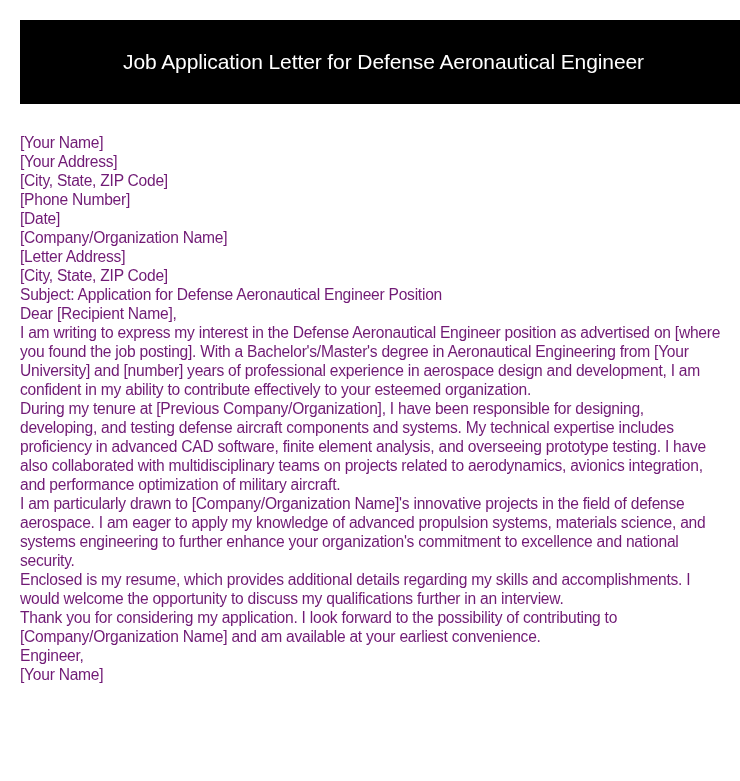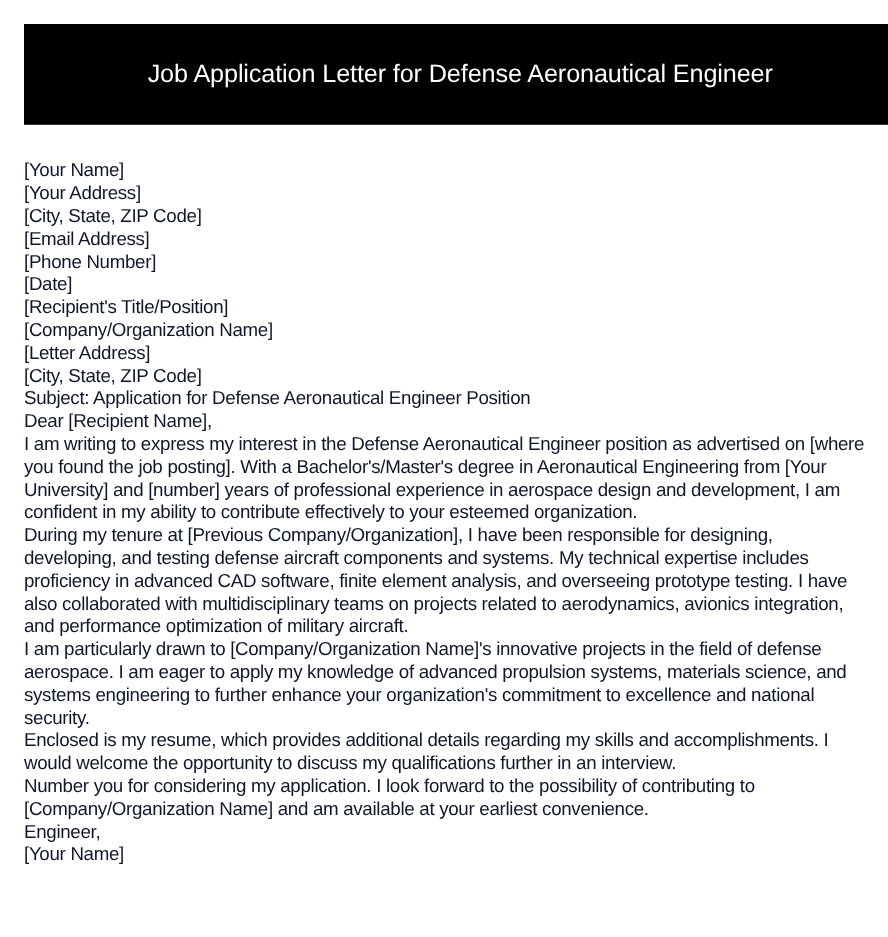--- a/index.html
+++ b/index.html
@@ -6,44 +6,42 @@
   body { width: 740px; height: 781px; overflow: hidden; position: relative; }
   .banner {
     position: absolute; left: 20px; top: 20px; width: 727px; height: 84px;
     background: #000000; color: #ffffff;
     display: flex; align-items: center; justify-content: center;
     font-family: "Liberation Sans", sans-serif; font-size: 21px; letter-spacing: -0.1px;
   }
   .letter {
     position: absolute; left: 20px; top: 133px; width: 702px;
     font-family: "Liberation Sans", sans-serif; font-size: 15.6px; line-height: 19px;
-    color: #0f172a; letter-spacing: -0.25px;
+    color: #701a75; letter-spacing: -0.25px;
   }
   .letter p { margin: 0; padding: 0; }
 </style>
 </head>
 <body>
 
 <div class="banner">
   <h1 style="margin:0;font-weight:normal;font-size:inherit;">Job Application Letter for Defense Aeronautical Engineer</h1>
 </div>
 
 <div class="letter">
   <p>[Your Name]</p>
   <p>[Your Address]</p>
   <p>[City, State, ZIP Code]</p>
-  <p>[Email Address]</p>
   <p>[Phone Number]</p>
   <p>[Date]</p>
-  <p>[Recipient's Title/Position]</p>
   <p>[Company/Organization Name]</p>
   <p>[Letter Address]</p>
   <p>[City, State, ZIP Code]</p>
   <p>Subject: Application for Defense Aeronautical Engineer Position</p>
   <p>Dear [Recipient Name],</p>
   <p>I am writing to express my interest in the Defense Aeronautical Engineer position as advertised on [where you found the job posting]. With a Bachelor's/Master's degree in Aeronautical Engineering from [Your University] and [number] years of professional experience in aerospace design and development, I am confident in my ability to contribute effectively to your esteemed organization.</p>
   <p>During my tenure at [Previous Company/Organization], I have been responsible for designing, developing, and testing defense aircraft components and systems. My technical expertise includes proficiency in advanced CAD software, finite element analysis, and overseeing prototype testing. I have also collaborated with multidisciplinary teams on projects related to aerodynamics, avionics integration, and performance optimization of military aircraft.</p>
   <p>I am particularly drawn to [Company/Organization Name]'s innovative projects in the field of defense aerospace. I am eager to apply my knowledge of advanced propulsion systems, materials science, and systems engineering to further enhance your organization's commitment to excellence and national security.</p>
   <p>Enclosed is my resume, which provides additional details regarding my skills and accomplishments. I would welcome the opportunity to discuss my qualifications further in an interview.</p>
-  <p>Number you for considering my application. I look forward to the possibility of contributing to [Company/Organization Name] and am available at your earliest convenience.</p>
+  <p>Thank you for considering my application. I look forward to the possibility of contributing to [Company/Organization Name] and am available at your earliest convenience.</p>
   <p>Engineer,</p>
   <p>[Your Name]</p>
 </div>
 
 </body></html>

